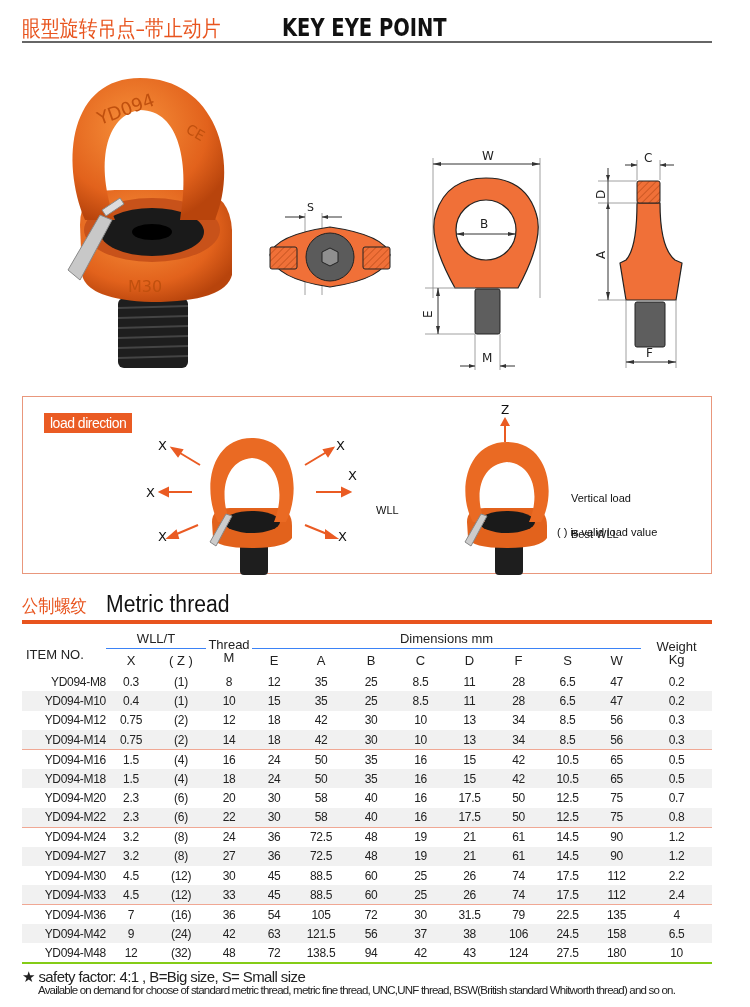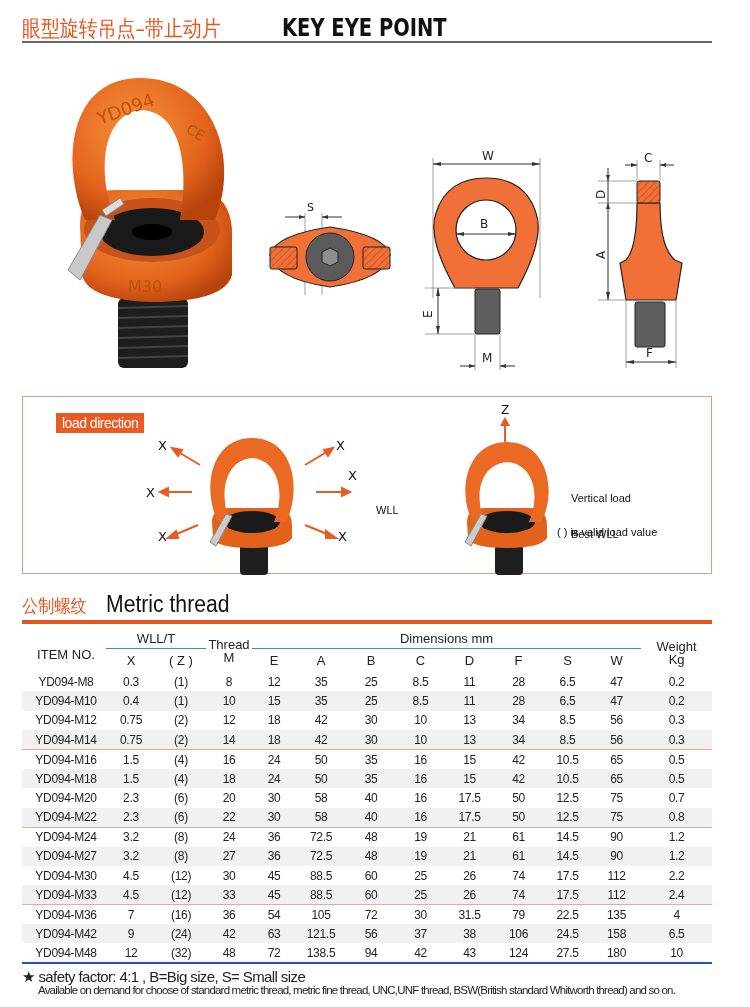--- a/index.html
+++ b/index.html
@@ -3,34 +3,34 @@
 <meta charset="utf-8">
 <style>
   *{box-sizing:border-box;margin:0;padding:0}
   body{width:750px;height:1007px;background:#fff;font-family:"Liberation Sans",sans-serif;color:#222;position:relative;overflow:hidden}
   .abs{position:absolute}
   .title-cn{left:22px;top:14px;font-size:22px;color:#e8541e;font-family:"DejaVu Sans",sans-serif;letter-spacing:0;transform:scaleX(0.86);transform-origin:left center;white-space:nowrap}
   .title-en{left:282px;top:13px;font-size:25px;font-weight:bold;color:#111;transform:scaleX(0.78);transform-origin:left center;white-space:nowrap;font-family:"DejaVu Sans",sans-serif}
   .title-rule{left:22px;top:41px;width:690px;height:2px;background:#666}
   
   .load-box{left:22px;top:396px;width:690px;height:178px;border:1.5px solid #e9977c}
-  .load-tag{left:56px;top:413px;background:#ea5b23;color:#fff;font-size:14px;padding:2px 6px;letter-spacing:-0.5px}
+  .load-tag{left:44px;top:413px;background:#ea5b23;color:#fff;font-size:14px;padding:2px 6px;letter-spacing:-0.5px}
   .lbl{font-size:13px;color:#111}
   .small{font-size:11px;color:#111}
   
   .sec2-cn{left:22px;top:594px;font-size:18px;color:#e8541e;font-family:"DejaVu Sans",sans-serif;transform:scaleX(0.9);transform-origin:left center;white-space:nowrap}
   .sec2-en{left:106px;top:591px;font-size:23px;color:#111;white-space:nowrap;transform:scaleX(0.92);transform-origin:left center}
   .sec2-rule{left:22px;top:620px;width:690px;height:4px;background:#e8541e}
   table{position:absolute;left:22px;top:626px;width:690px;border-collapse:collapse;font-size:12px;color:#222;table-layout:fixed}
   th{font-weight:normal;font-size:13px;color:#222}
   td{text-align:center;height:19.4px;padding:0;letter-spacing:-0.3px}
-  td:first-child{text-align:center;padding-left:4px}
+  td:first-child{text-align:right;padding-left:4px}
   tbody tr:nth-child(even){background:#f1f1f1}
   tbody tr.grp td{border-bottom:1px solid #f0a894}
-  tbody tr.last td{border-bottom:2px solid #1d4ed8}
+  tbody tr.last td{border-bottom:2px solid #84cc16}
   .hline{border-bottom:1px solid #3b82f6}
   .note1{left:22px;top:968px;font-size:15px;color:#222;letter-spacing:-0.6px;white-space:nowrap}
   .note2{left:38px;top:984px;font-size:11.5px;color:#222;letter-spacing:-0.8px;white-space:nowrap}
 </style>
 </head>
 <body>
 
 <div class="abs title-cn">眼型旋转吊点–带止动片</div>
 <div class="abs title-en">KEY EYE POINT</div>
 <div class="abs title-rule"></div>
@@ -213,21 +213,21 @@
       <col style="width:50px">
       <col style="width:49px">
     <col style="width:49px">
       <col style="width:49px">
       <col style="width:49px">
       <col style="width:49px">
     <col style="width:71px">
   </colgroup>
   <thead>
     <tr style="height:22px">
-      <th rowspan="2" style="text-align:center;padding-left:4px;padding-top:10px">ITEM NO.</th>
+      <th rowspan="2" style="text-align:left;padding-left:4px;padding-top:10px">ITEM NO.</th>
       <th colspan="2" class="hline" style="padding-top:4px">WLL/T</th>
       <th rowspan="2" style="line-height:13px;padding-top:4px"><span>Thread</span><br><span>M</span></th>
       <th colspan="8" class="hline" style="padding-top:4px">Dimensions  mm</th>
       <th rowspan="2" style="line-height:13px;padding-top:8px"><span>Weight</span><br><span>Kg</span></th>
     </tr>
     <tr style="height:24px">
       <th>X</th>
       <th>( Z )</th>
       <th>E</th>
       <th>A</th>

